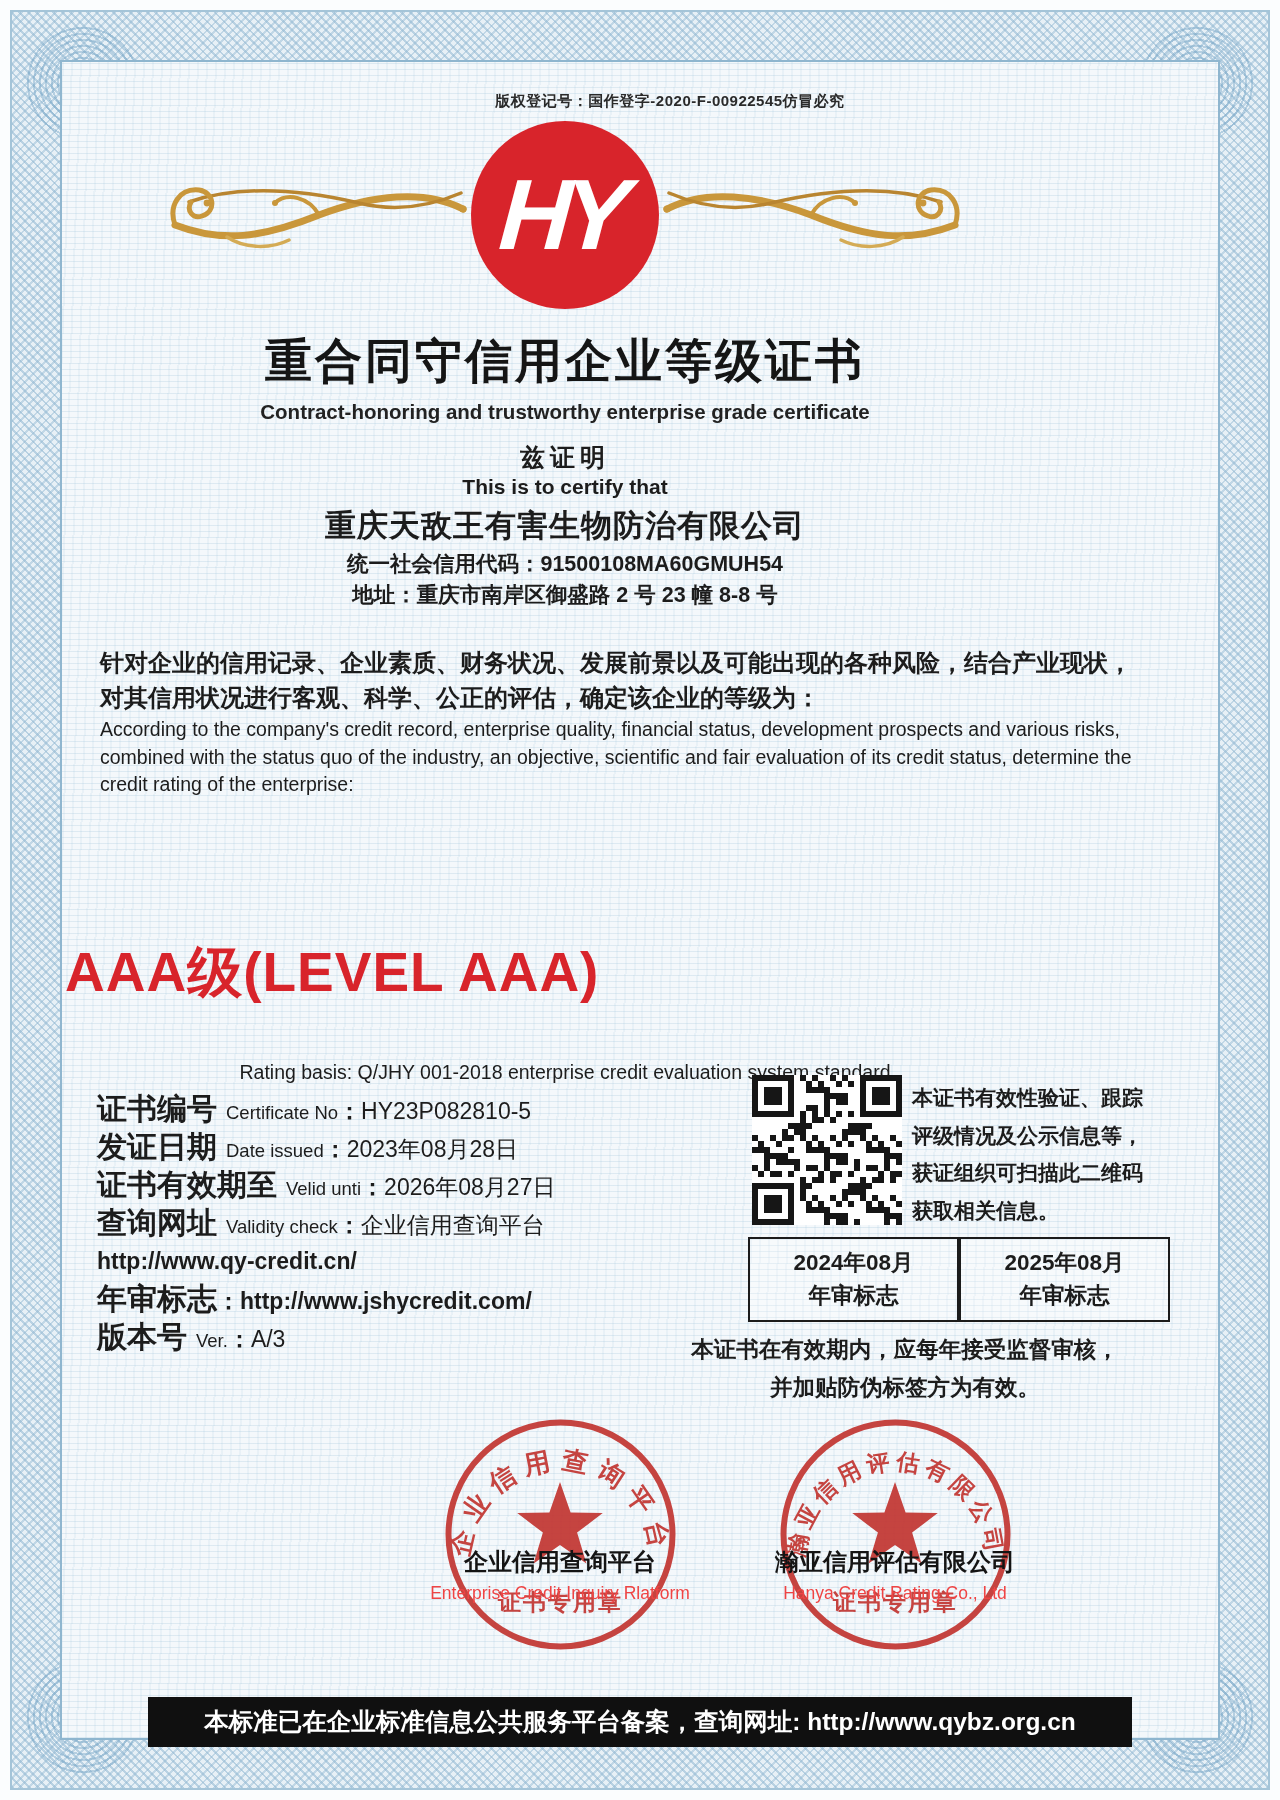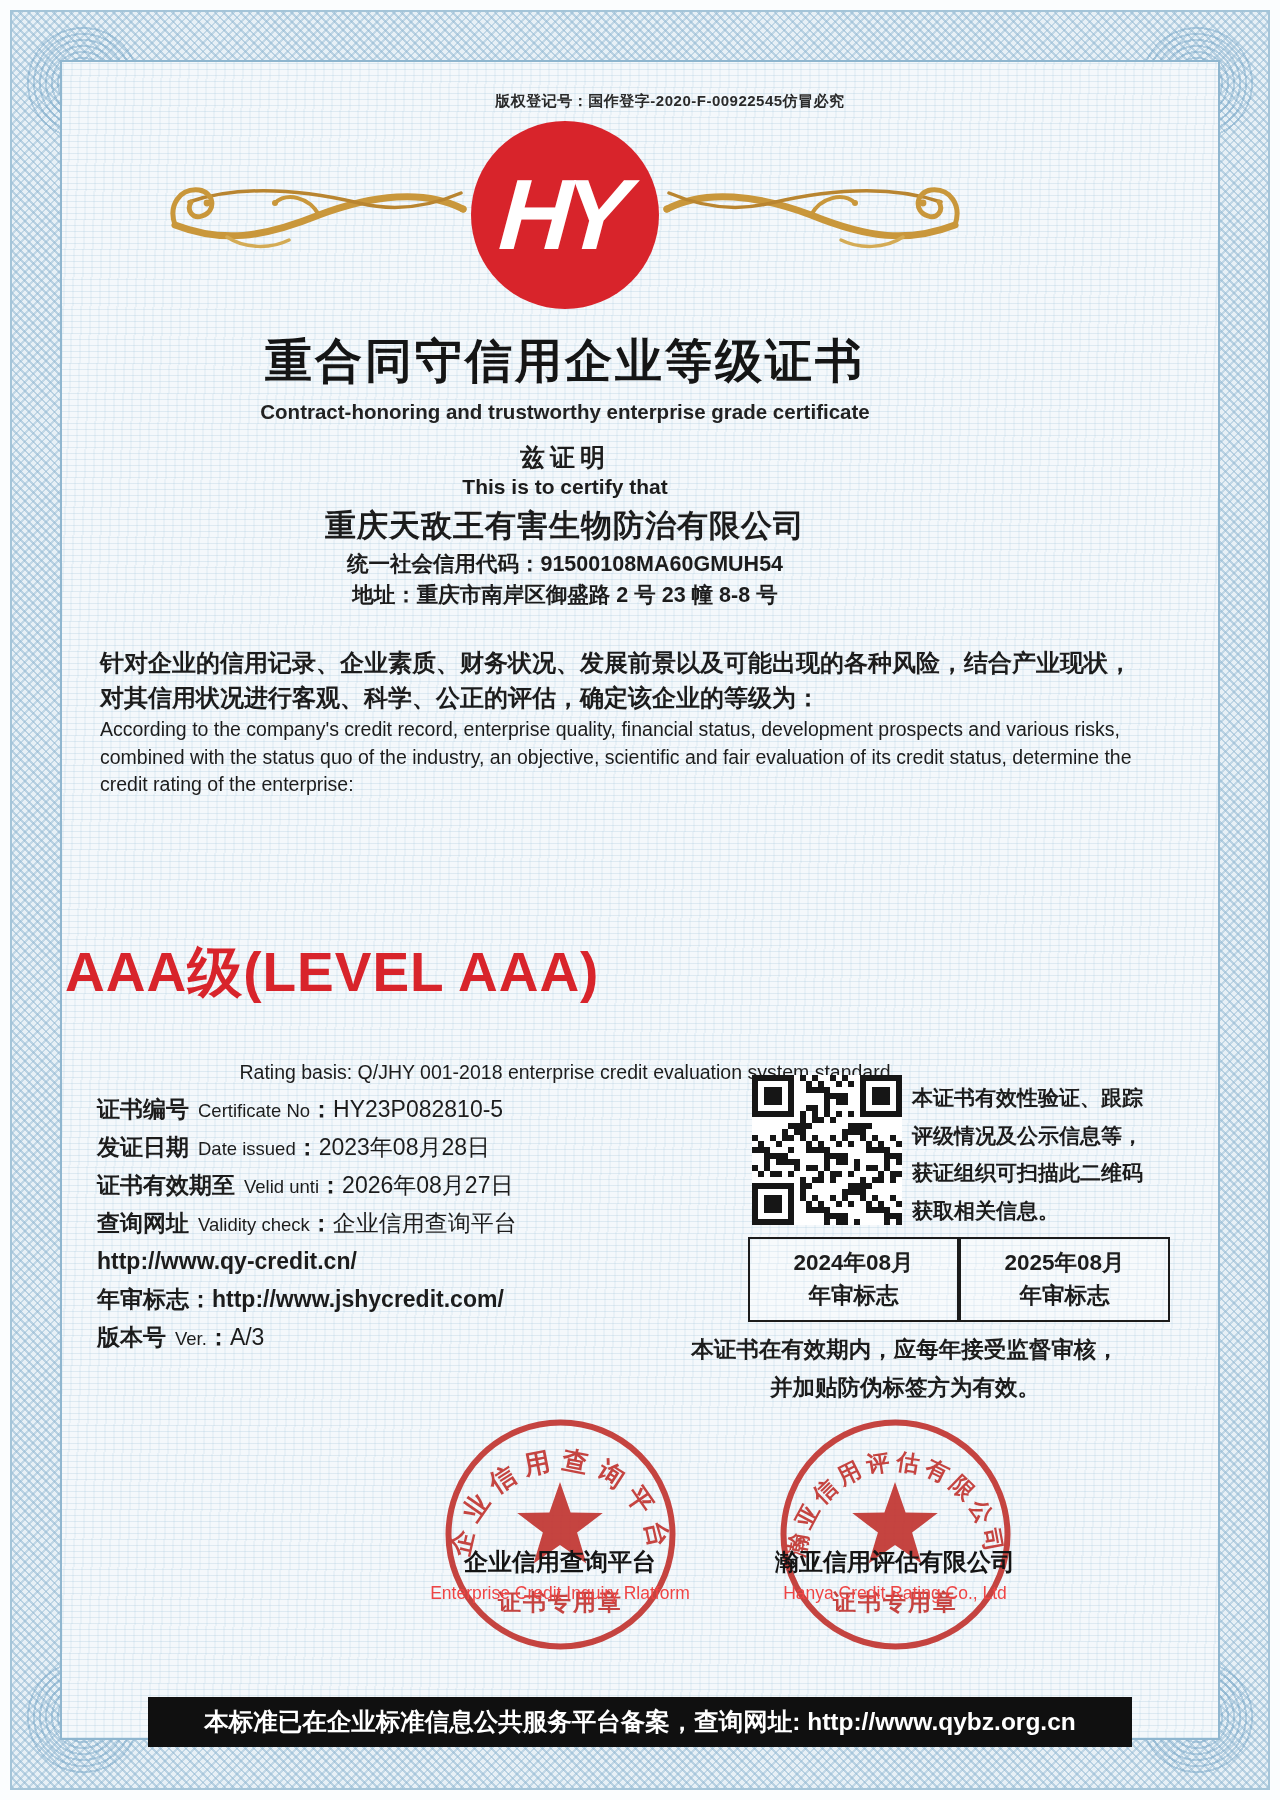--- a/index.html
+++ b/index.html
@@ -45,21 +45,21 @@
   
   .para-zh{top:645px;left:100px;width:1045px;font-size:24px;font-weight:bold;line-height:35px;text-align:left;}
   .para-en{top:716px;left:100px;width:1040px;font-size:19.5px;font-weight:500;line-height:27.5px;text-align:left;}
   
   .aaa{top:901px;left:65px;width:1010px;text-align:left;font-size:55px;font-weight:bold;color:#d8242b;letter-spacing:1px;margin-top:35px;}
   .basis-zh{top:975px;font-size:20.5px;font-weight:600;}
   .basis-en{top:1061px;font-size:19.5px;font-weight:500;}
   
   .details{top:1090px;left:97px;text-align:left;}
   .d-row{height:38px;line-height:38px;white-space:nowrap;}
-  .d-zh{font-size:23px;font-weight:bold;margin-top:21px;}
+  .d-zh{font-size:30px;font-weight:bold;margin-top:21px;}
   .d-en{font-size:18.5px;font-weight:500;margin-left:9px;}
   .d-sep{font-size:23px;font-weight:bold;}
   .d-val{font-size:23px;font-weight:500;}
   
   .qr{top:1075px;left:752px;}
   .qr-note{top:1079px;left:912px;width:244px;font-size:21px;font-weight:600;line-height:37.5px;text-align:left;}
   
   .audit-box{top:1237px;width:207px;height:81px;border:2.5px solid #1b1b1b;text-align:center;background:rgba(255,255,255,.25);}
   .audit-box .l1{margin-top:7px;font-size:22.5px;font-weight:600;line-height:34px;}
   .audit-box .l2{font-size:22.5px;font-weight:600;line-height:32px;}

